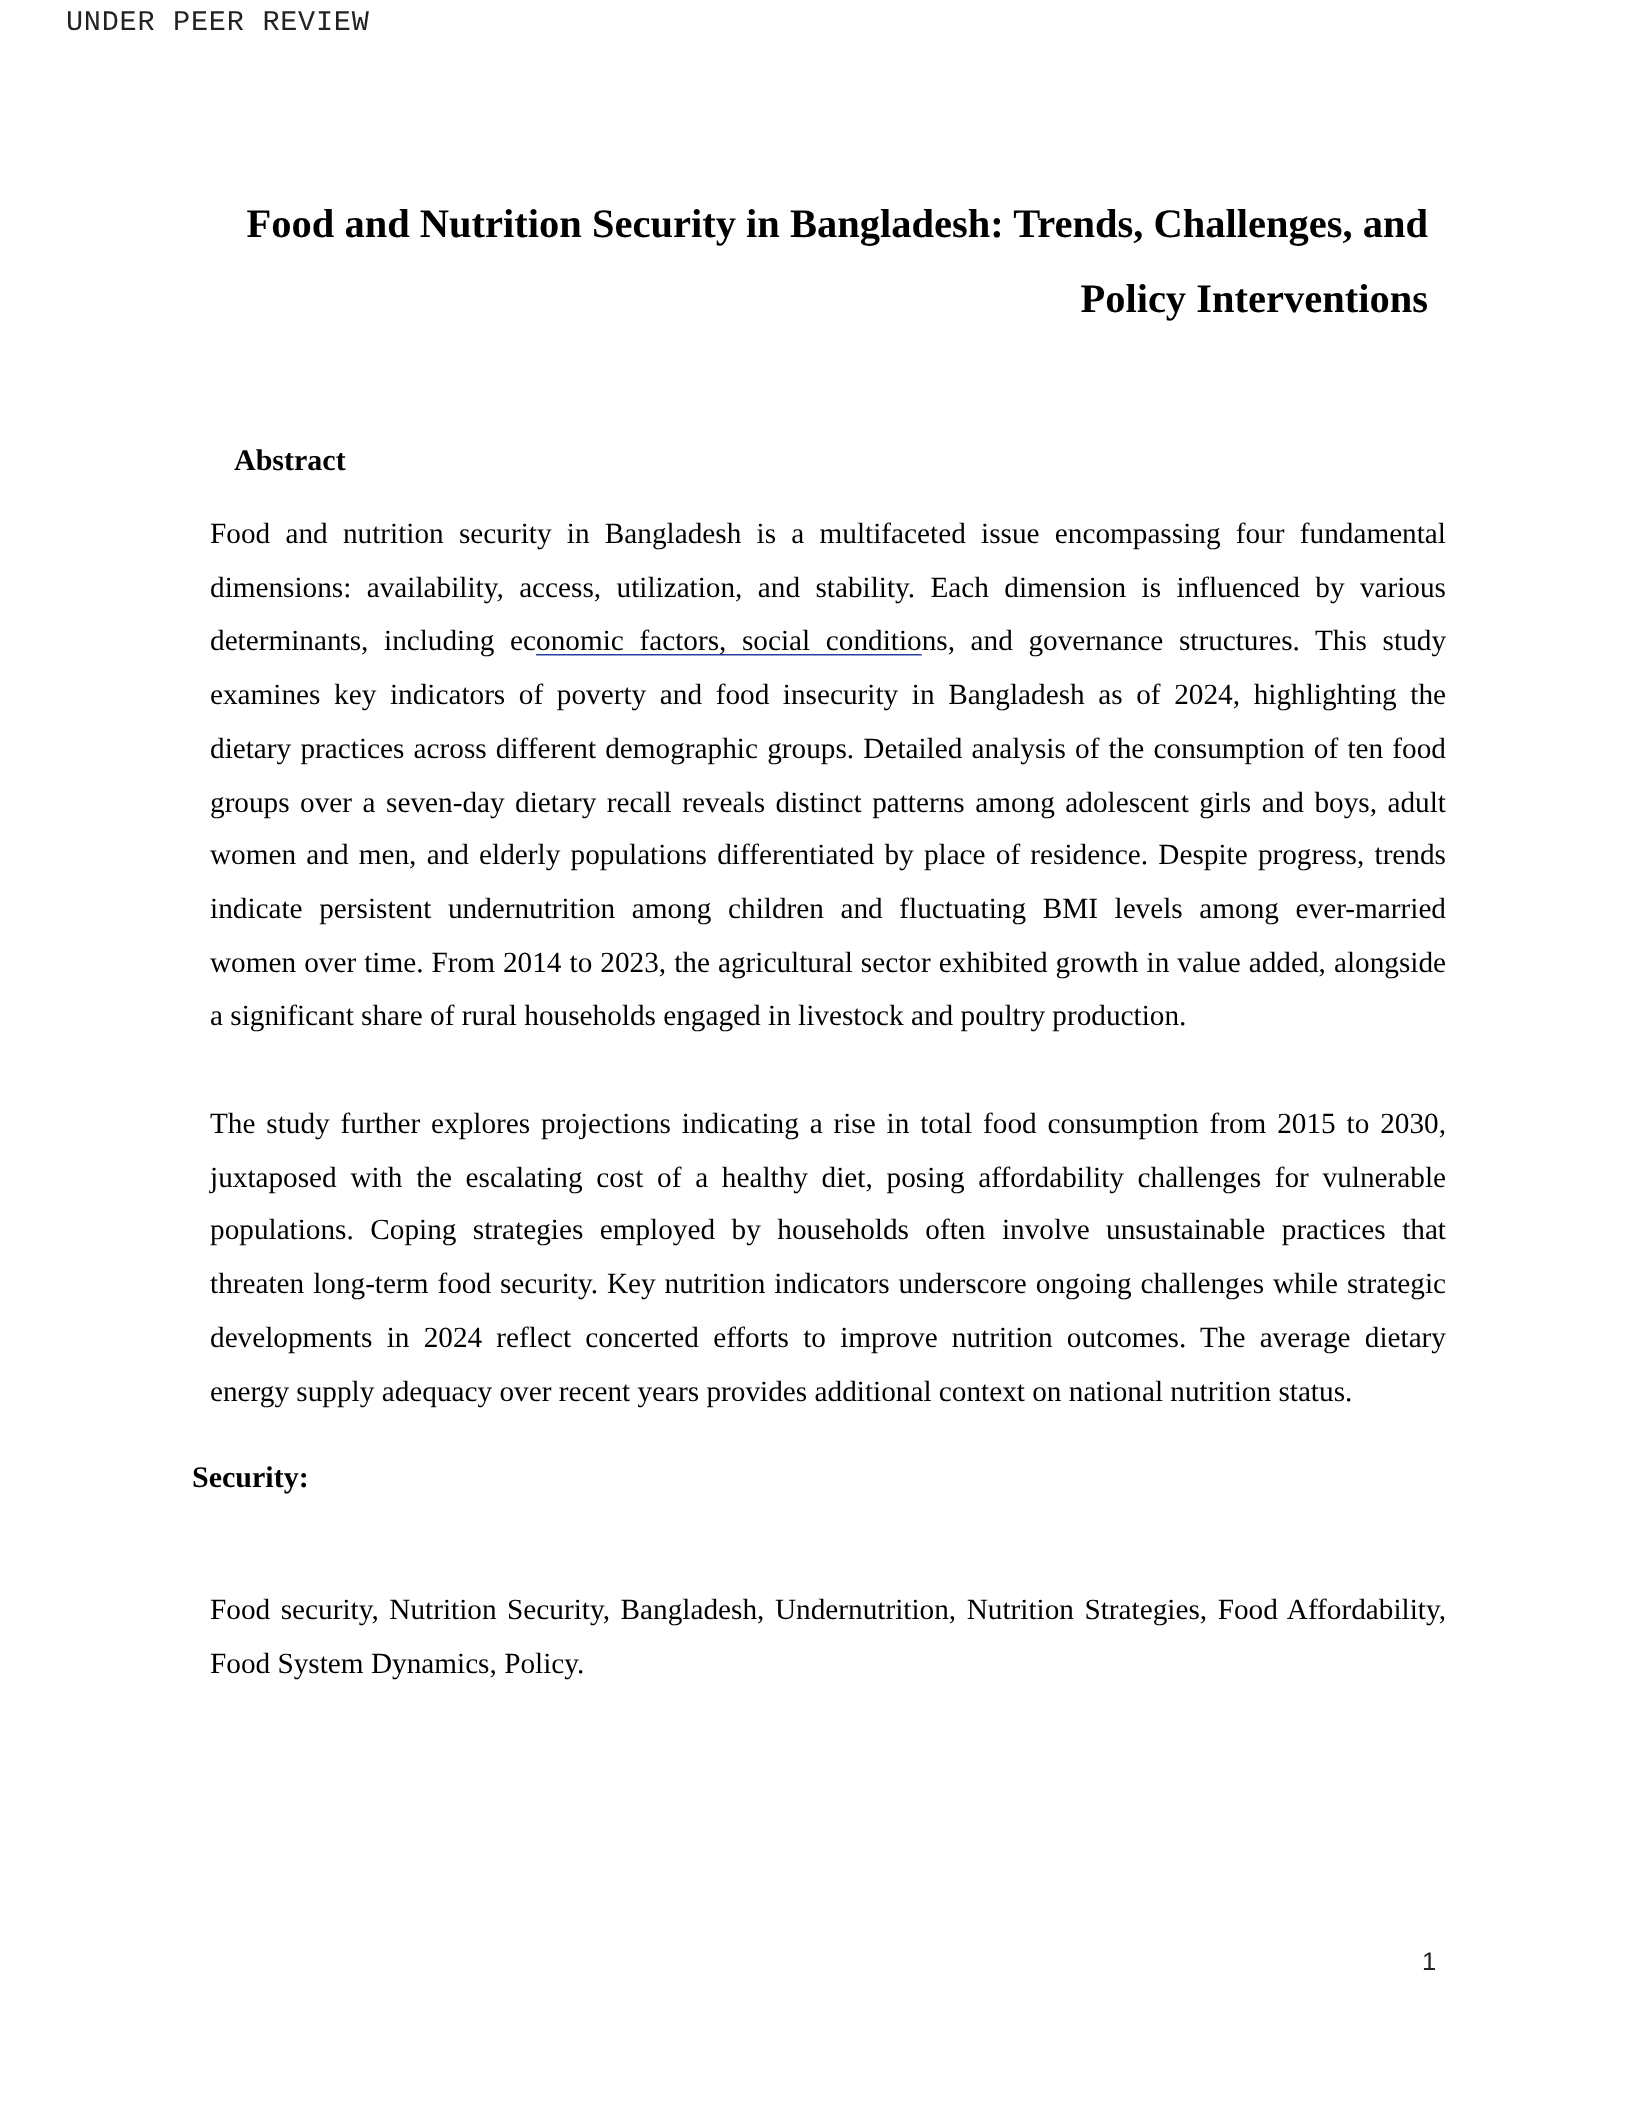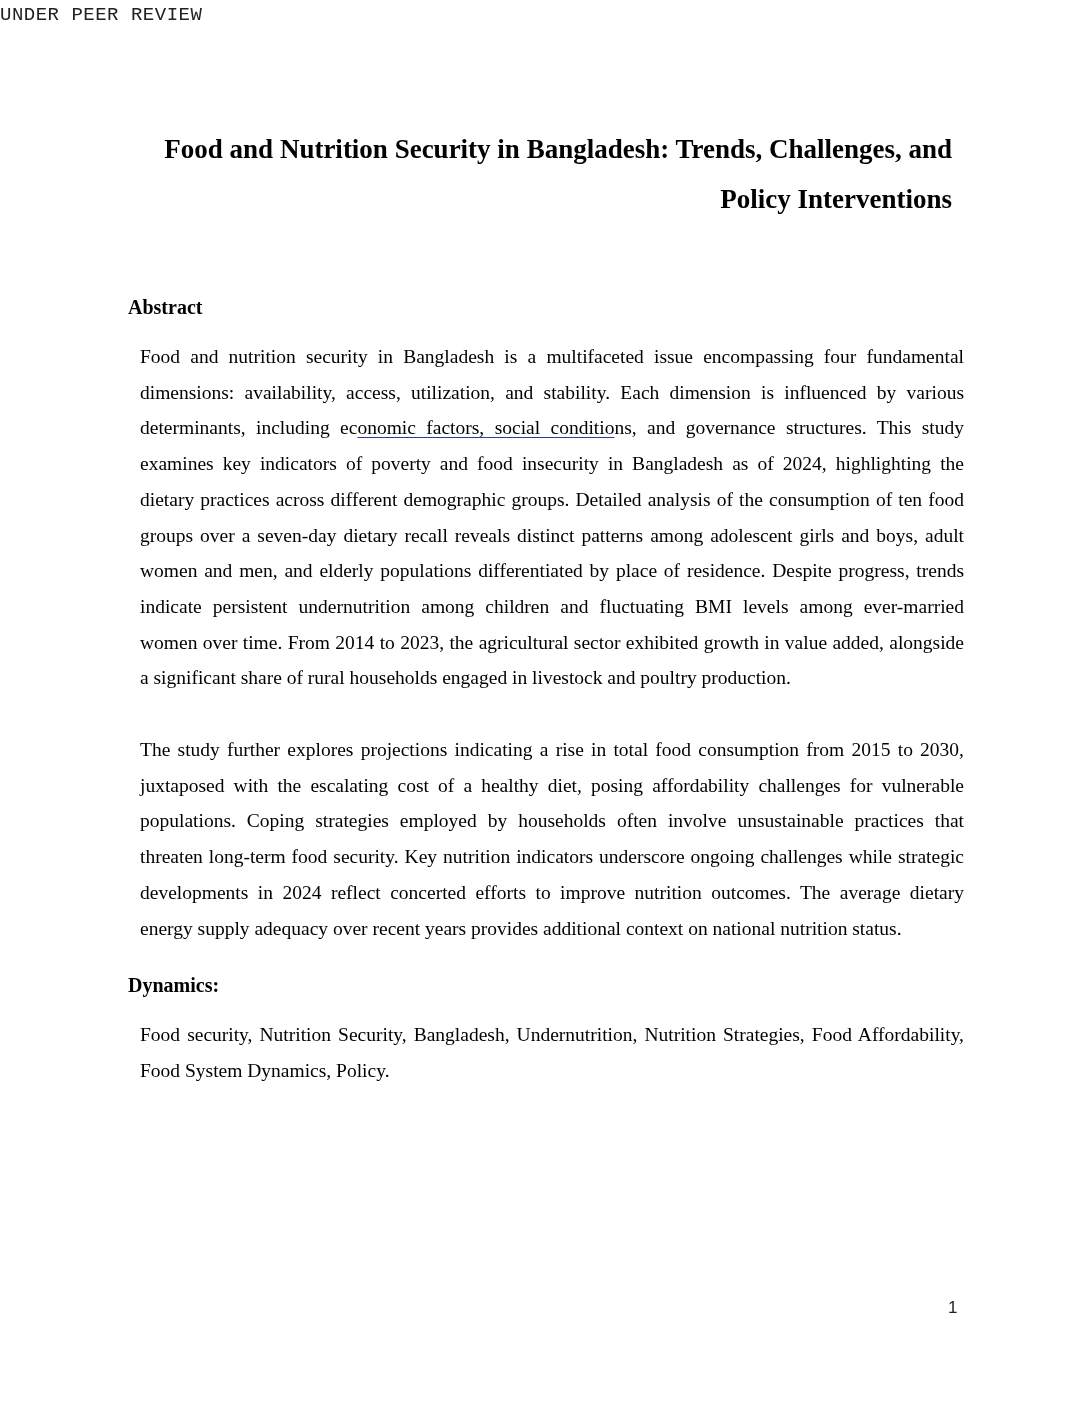--- a/index.html
+++ b/index.html
@@ -1,20 +1,21 @@
 <!DOCTYPE html>
 <html><head>
 <meta charset="utf-8">
 <style>
   html, body { margin: 0; padding: 0; background: #ffffff; }
   body { width: 1088px; height: 1408px; position: relative; overflow: hidden; color: #000; }
   .watermark {
     position: absolute; left: 0; top: 4px;
     font-family: "Liberation Mono", monospace; font-size: 19px; color: #222;
     letter-spacing: 0.5px;
+    padding-left: 44px;
   }
   .title {
     position: absolute; left: 128px; width: 824px; top: 124px;
     font-family: "Liberation Serif", serif; font-weight: bold; font-size: 27px;
     text-align: right; line-height: 50px; margin: 0;
   }
   .section-heading {
     position: absolute; left: 128px;
     font-family: "Liberation Serif", serif; font-weight: bold; font-size: 20px;
     margin: 0;
@@ -30,23 +31,23 @@
     font-family: "Liberation Sans", sans-serif; font-size: 17px; color: #222;
   }
 </style>
 </head>
 <body>
 
 <div class="watermark">UNDER PEER REVIEW</div>
 
 <h1 class="title">Food and Nutrition Security in Bangladesh: Trends, Challenges, and Policy Interventions</h1>
 
-<h2 class="section-heading" style="top:296px;">Abstract</h2>
+<h2 class="section-heading" style="top:296px;margin-left:28px;">Abstract</h2>
 
 <p class="body-text" style="top:327px;"><span>Food and nutrition security in Bangladesh is a multifaceted issue encompassing four fundamental dimensions: availability, access, utilization, and stability. Each dimension is influenced by various determinants, including ec</span><span class="link-underline">onomic factors, social conditio</span><span>ns, and governance structures. This study examines key indicators of poverty and food insecurity in Bangladesh as of 2024, highlighting the dietary practices across different demographic groups. Detailed analysis of the consumption of ten food groups over a seven-day dietary recall reveals distinct patterns among adolescent girls and boys, adult women and men, and elderly populations differentiated by place of residence. Despite progress, trends indicate persistent undernutrition among children and fluctuating BMI levels among ever-married women over time. From 2014 to 2023, the agricultural sector exhibited growth in value added, alongside a significant share of rural households engaged in livestock and poultry production.</span></p>
 
 <p class="body-text" style="top:720px;">The study further explores projections indicating a rise in total food consumption from 2015 to 2030, juxtaposed with the escalating cost of a healthy diet, posing affordability challenges for vulnerable populations. Coping strategies employed by households often involve unsustainable practices that threaten long-term food security. Key nutrition indicators underscore ongoing challenges while strategic developments in 2024 reflect concerted efforts to improve nutrition outcomes. The average dietary energy supply adequacy over recent years provides additional context on national nutrition status.</p>
 
-<h2 class="section-heading" style="top:974px;">Dynamics:</h2>
+<h2 class="section-heading" style="top:974px;">Security:</h2>
 
-<p class="body-text" style="top:1005px;">Food security, Nutrition Security, Bangladesh, Undernutrition, Nutrition Strategies, Food Affordability, Food System Dynamics, Policy.</p>
+<p class="body-text" style="top:1044px;">Food security, Nutrition Security, Bangladesh, Undernutrition, Nutrition Strategies, Food Affordability, Food System Dynamics, Policy.</p>
 
 <div class="page-number">1</div>
 
 </body></html>

